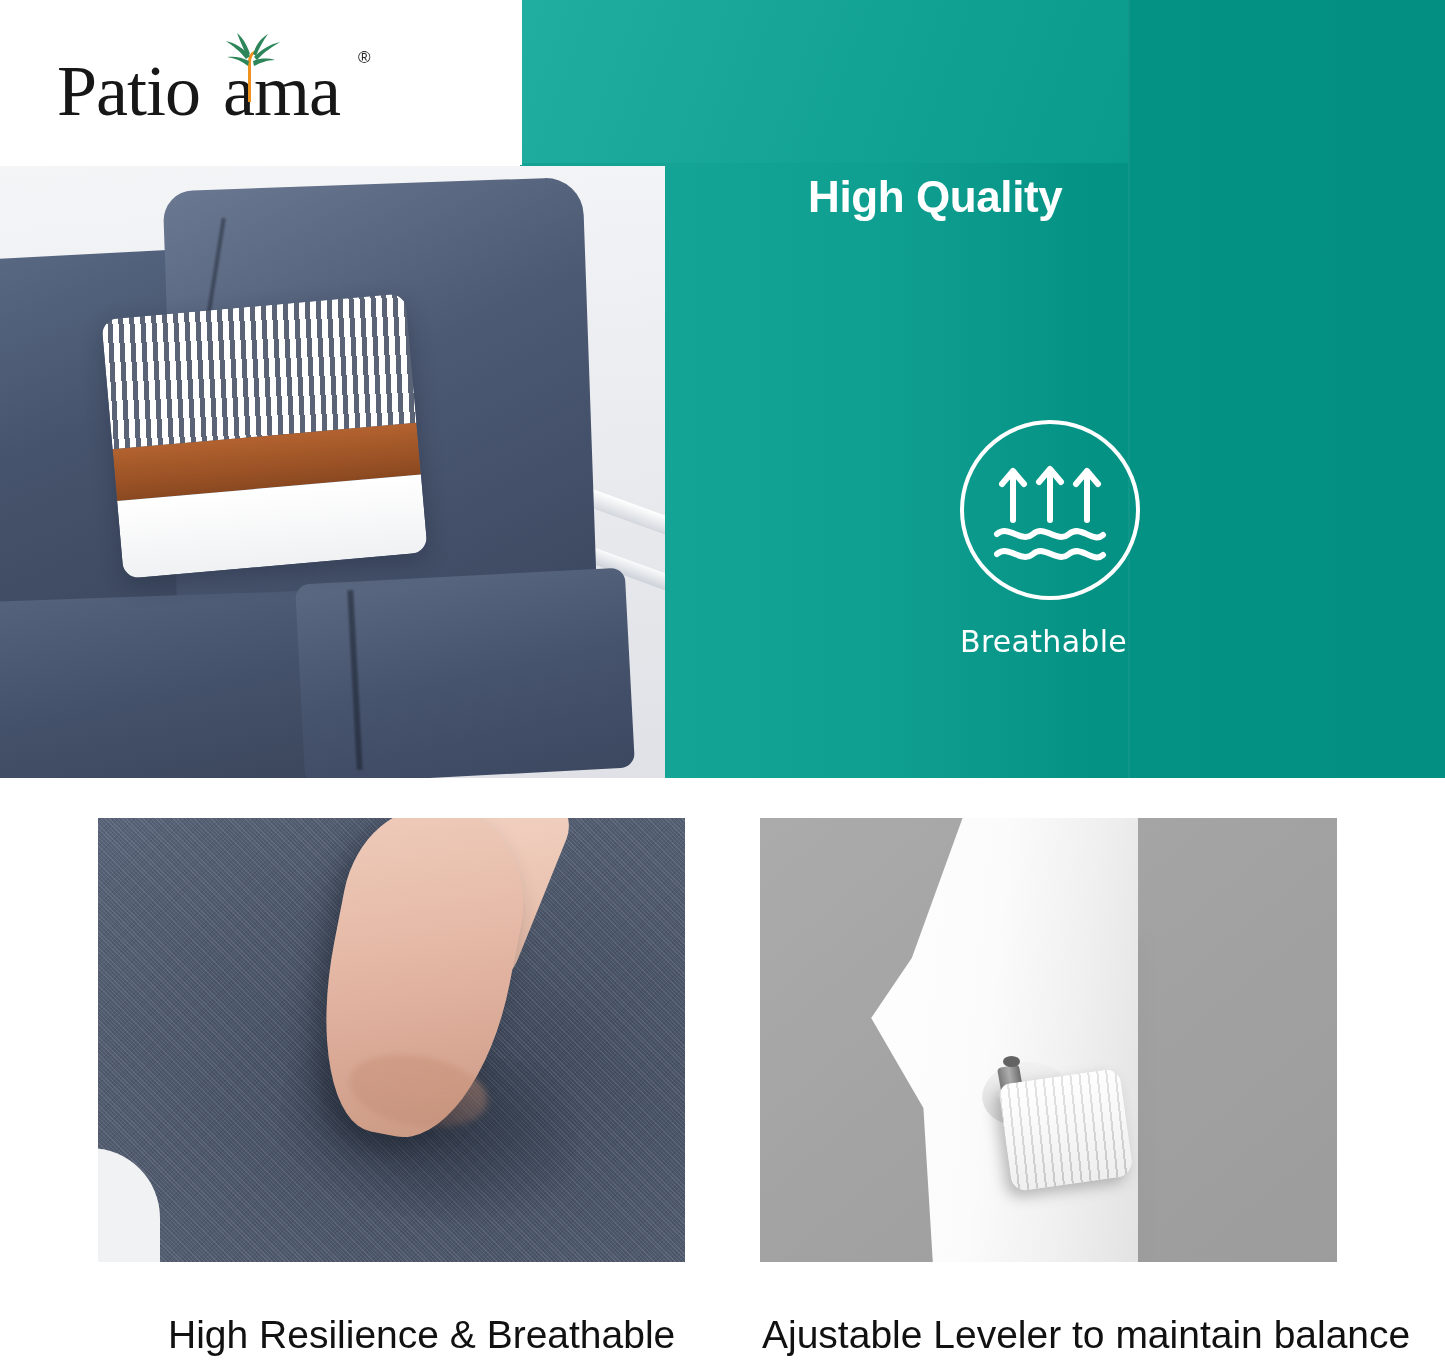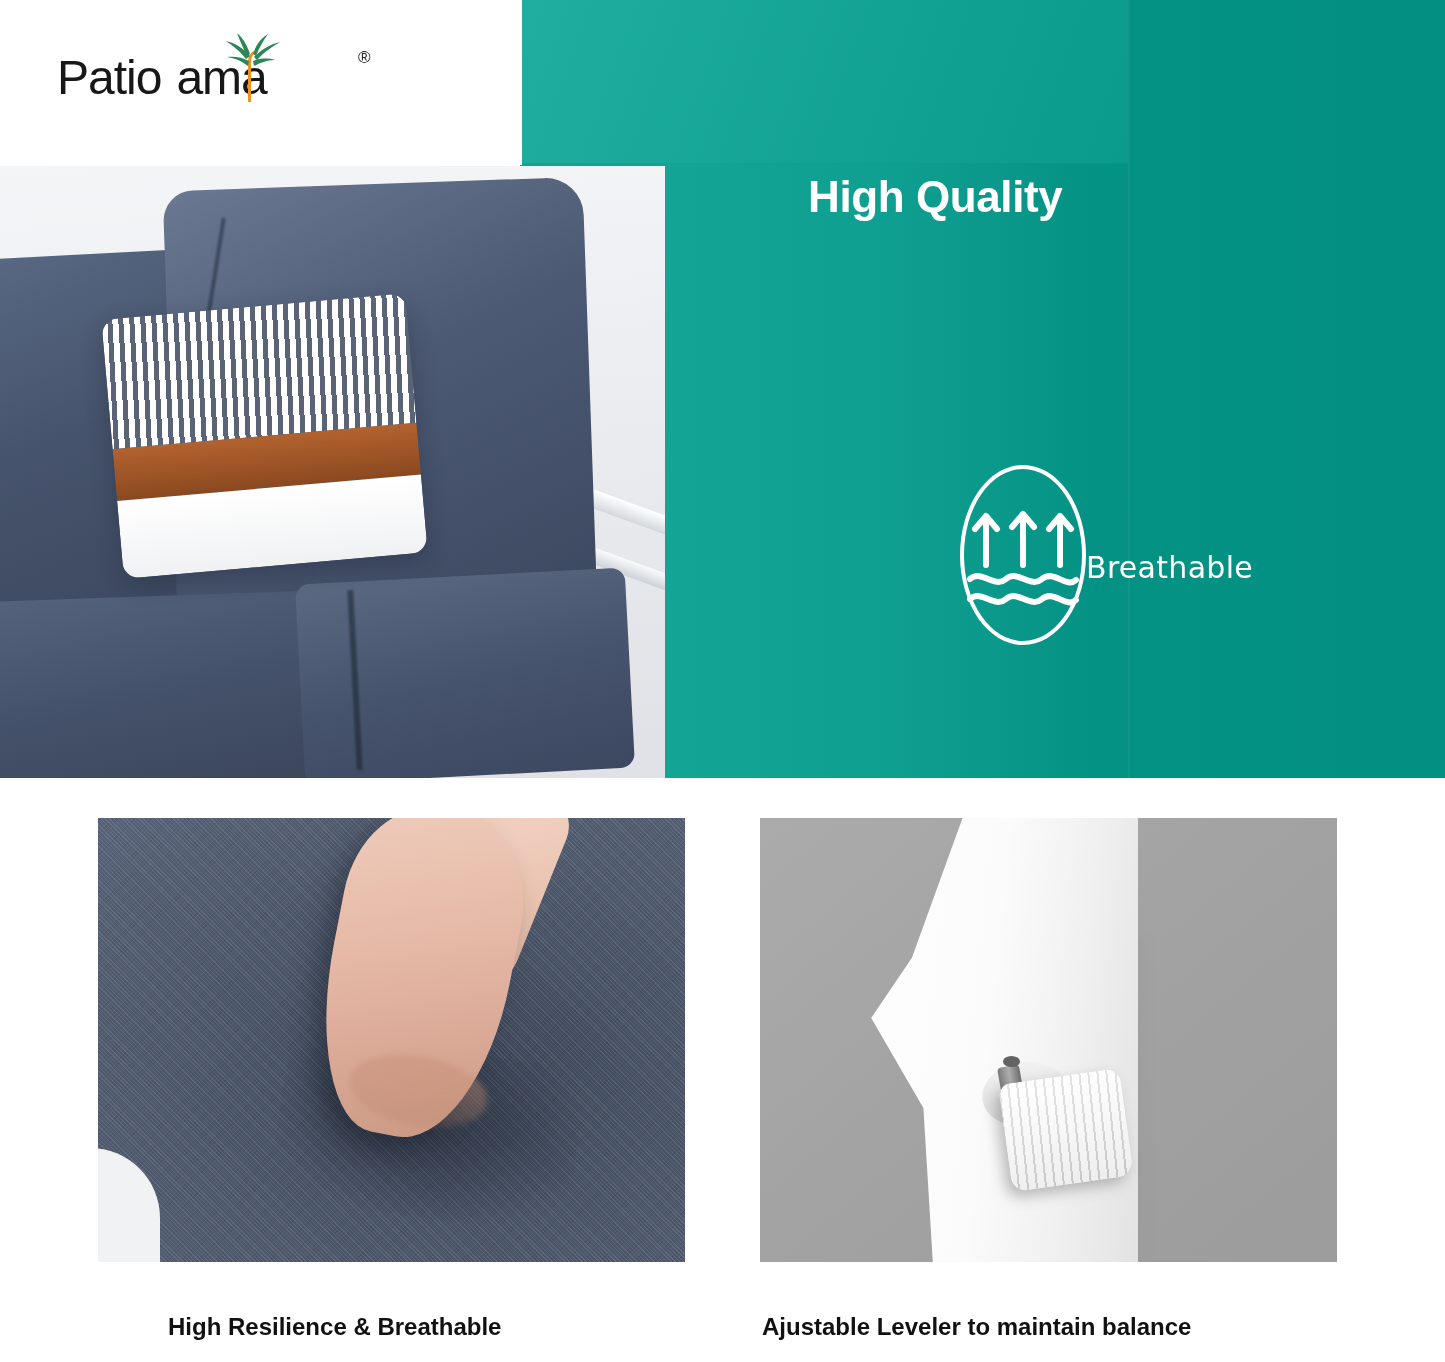--- a/index.html
+++ b/index.html
@@ -13,22 +13,22 @@
   .teal-shade-a{position:absolute;left:0;top:0;width:608px;height:163px;
     background:linear-gradient(110deg,#1fae9f 0%,#12a294 60%,#0b9b8d 100%);}
   .teal-shade-b{position:absolute;left:0;top:163px;width:145px;height:615px;
     background:linear-gradient(180deg,#13a294 0%,#0c9c8e 100%);}
   .teal-seam{position:absolute;left:608px;top:0;width:2px;height:778px;
     background:rgba(255,255,255,.05);}
 
   
   .logo-block{position:absolute;left:0;top:0;width:522px;height:165px;background:#ffffff;}
   .logo-wrap{position:absolute;left:57px;top:50px;width:330px;height:80px;}
-  .logo-text{position:absolute;left:0;top:0;font-size:48px;font-weight:400;
-    letter-spacing:-1px;color:#171717;font-family:Liberation Sans, sans-serif;}
+  .logo-text{position:absolute;left:0;top:0;font-size:72px;font-weight:400;
+    letter-spacing:-1px;color:#171717;font-family:Liberation Serif, serif;}
   .logo-reg{position:absolute;left:301px;top:-2px;font-size:17px;color:#222;}
   .palm{position:absolute;left:160px;top:-18px;width:70px;height:72px;}
 
   
   .hero-photo{position:absolute;left:0;top:166px;width:665px;height:612px;
     overflow:hidden;background:#eceef1;}
   .wall{position:absolute;inset:0;background:linear-gradient(175deg,#f4f5f7 0%,#e9eaee 55%,#dfe1e6 100%);}
   .cushion-back-l{position:absolute;left:-70px;top:88px;width:330px;height:400px;
     background:linear-gradient(160deg,#5a6a85 0%,#46536c 45%,#3a465c 100%);
     border-radius:26px 34px 14px 10px;transform:rotate(-3deg);}
@@ -58,21 +58,21 @@
   .pillow-stripes{position:absolute;left:0;top:0;width:100%;height:50%;
     background:repeating-linear-gradient(92deg,#ffffff 0 6px,#5a6476 6px 11px);}
   .pillow-leather{position:absolute;left:0;top:50%;width:100%;height:20%;
     background:linear-gradient(180deg,#b2622f 0%,#9c5326 60%,#8a4820 100%);}
   .pillow-white{position:absolute;left:0;top:70%;width:100%;height:30%;
     background:linear-gradient(180deg,#ffffff 0%,#f0f1f3 100%);}
 
   
   .features{position:absolute;left:760px;top:420px;width:600px;height:270px;
     display:flex;gap:100px;justify-content:center;}
-  .feature{display:flex;flex-direction:row;align-items:center;width:200px;}
+  .feature{display:flex;flex-direction:column;width:200px;}
   .icon-circle{width:172px;height:172px;border:4px solid #ffffff;border-radius:50%;
     display:flex;align-items:center;justify-content:center;}
   .feature-label{margin-top:24px;color:#ffffff;font-size:30px;letter-spacing:.3px;
     font-family:"DejaVu Sans",sans-serif;font-weight:400;white-space:nowrap;}
 
   
   .headline{position:absolute;left:808px;top:168px;width:560px;color:#ffffff;
     font-size:44px;font-weight:bold;line-height:1.34;
     font-family:"Liberation Sans",sans-serif;letter-spacing:-.4px;}
 
@@ -118,21 +118,21 @@
   .leveler-disc{position:absolute;left:222px;top:244px;width:86px;height:64px;
     background:linear-gradient(180deg,#f2f2f2,#d9d9d9);border-radius:50%;
     transform:rotate(-8deg);}
   .screw{position:absolute;left:240px;top:248px;width:22px;height:36px;
     background:linear-gradient(90deg,#7a7a7a,#aeaeae,#6d6d6d);border-radius:4px;
     transform:rotate(-10deg);}
   .screw-cap{position:absolute;left:243px;top:238px;width:17px;height:11px;
     background:#636363;border-radius:50%;}
 
   
-  .caption{position:absolute;color:#111111;font-size:24px;font-weight:bold;
+  .caption{position:absolute;color:#111111;font-size:39px;font-weight:normal;
     font-family:"Liberation Sans",sans-serif;white-space:nowrap;}
   .cap-left{left:168px;top:1313px;}
   .cap-right{left:762px;top:1313px;}
 </style>
 </head>
 <body>
 
 <div class="teal-panel">
   <div class="teal-shade-a"></div>
   <div class="teal-shade-b"></div>

